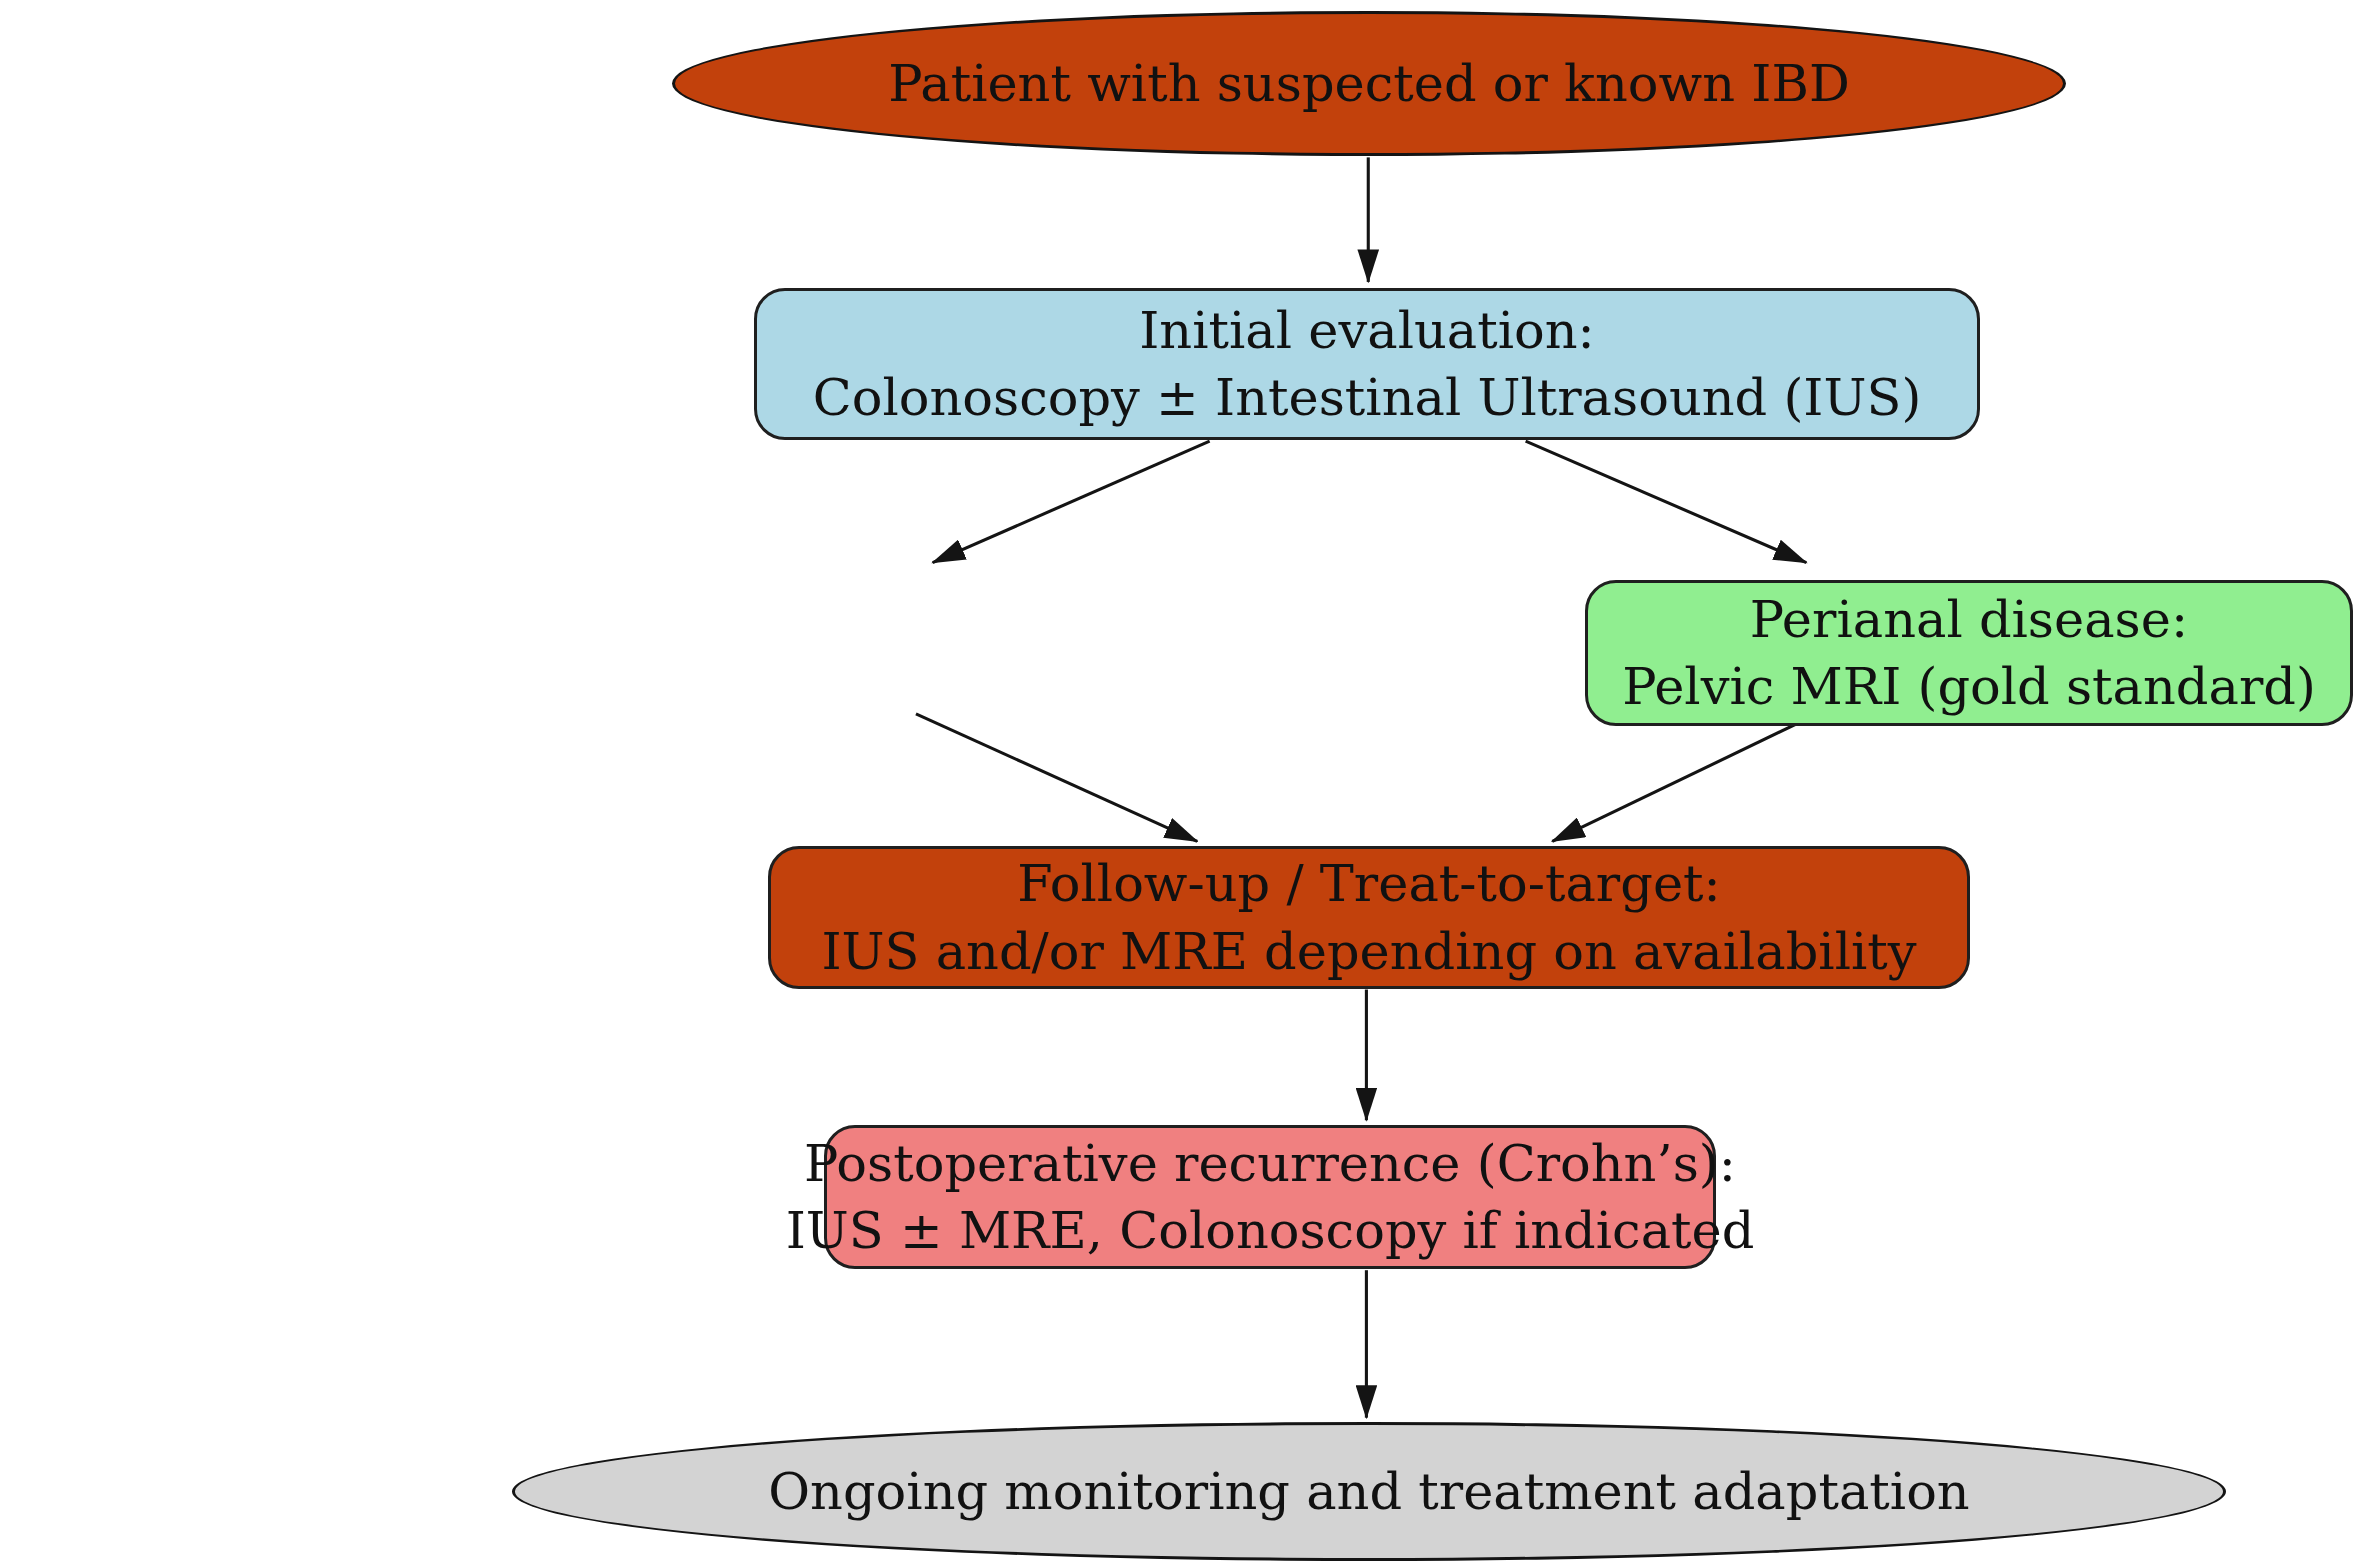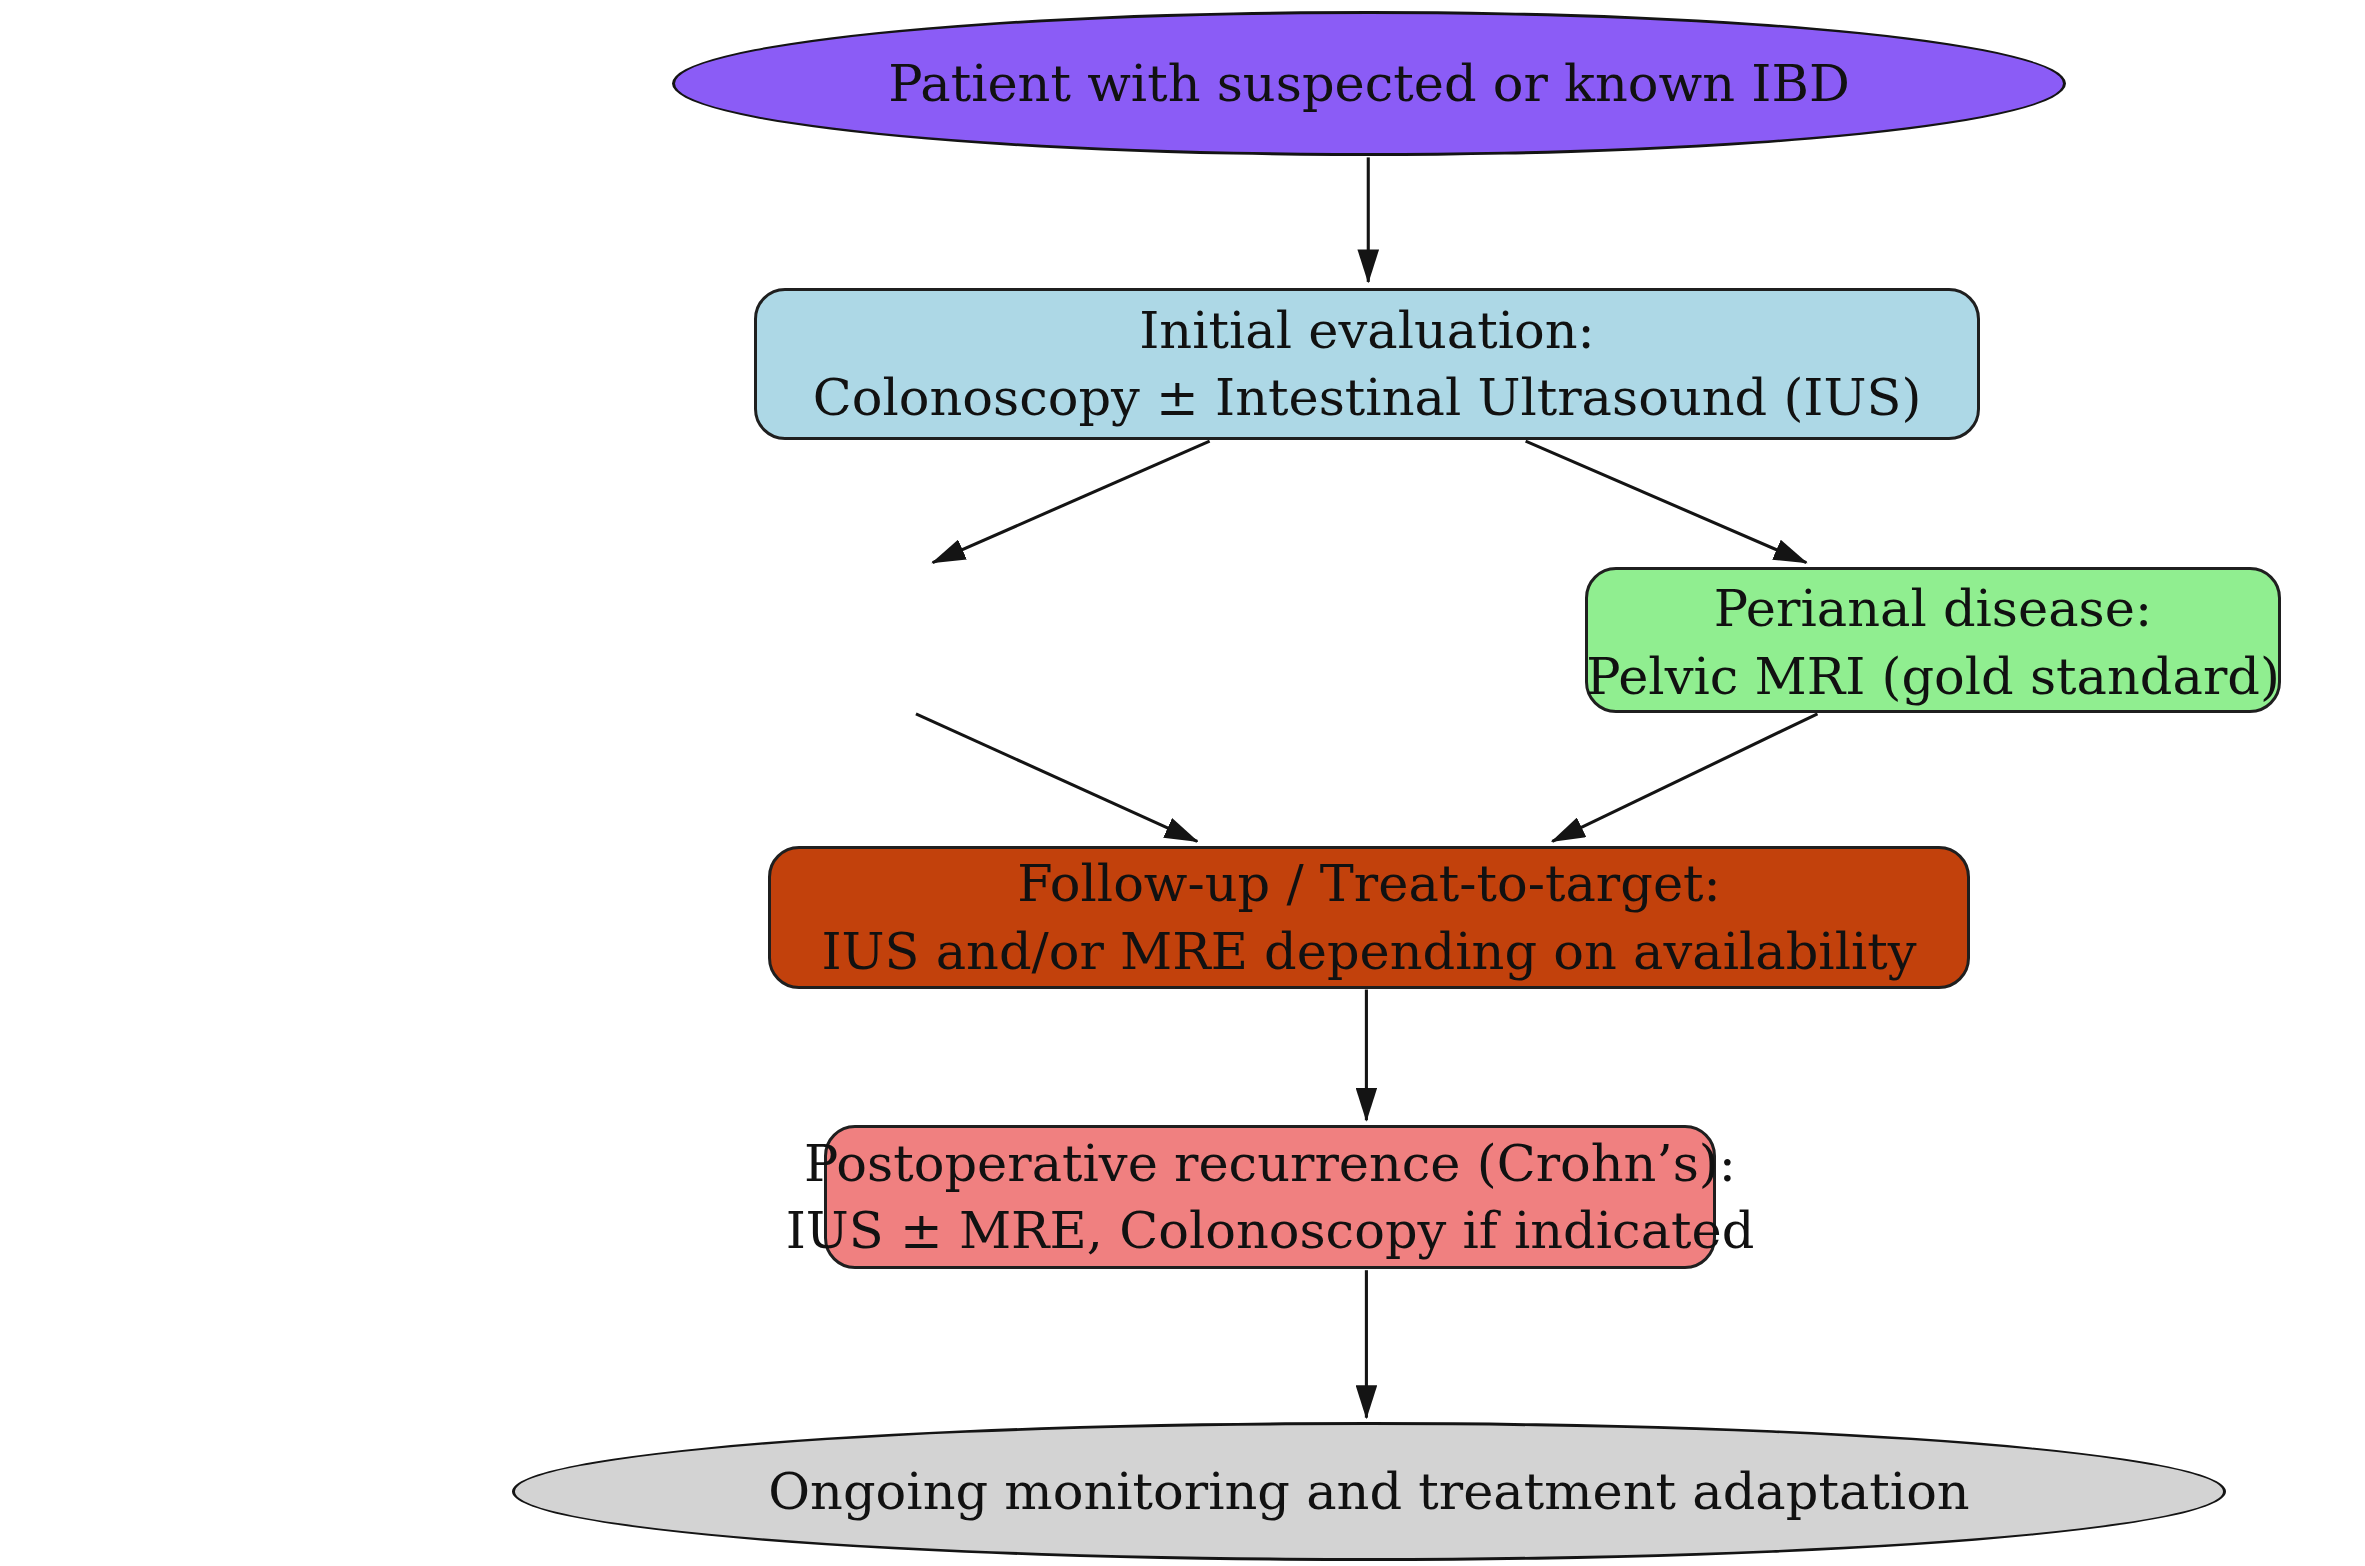--- a/index.html
+++ b/index.html
@@ -29,24 +29,24 @@
     color: #111111;
     font-size: 51px;
     line-height: 1.32;
     border-radius: 31px;
   }
   .node .line { white-space: nowrap; }
   .box { border: 3.7px solid #1f1f1f; }
   .ellipse { border: 3.7px solid #141414; border-radius: 50%; }
 
   
-  .node-start    { left: 672px; top: 11px;   width: 1394px; height: 145px; background: #8b5cf6; justify-content: center; }
+  .node-start    { left: 672px; top: 11px;   width: 1394px; height: 145px; background: #c2410c; justify-content: center; }
   .node-initial  { left: 754px; top: 288px;  width: 1226px; height: 152px; background: #add8e6; }
   .node-extent   { left: 17.3px;   top: 567px;  width: 1482px; height: 146px; background: #fafae0; }
-  .node-perianal { left: 1585px; top: 567px;  width: 696px; height: 146px; background: #90ee90; justify-content: flex-end; }
+  .node-perianal { left: 1585px; top: 580px;  width: 768px; height: 146px; background: #90ee90; }
   .node-followup { left: 768px; top: 846px; width: 1202px; height: 143px; background: #c2410c; }
   .node-postop   { left: 824px; top: 1125px; width: 892px; height: 144px; background: #f08080; }
   .node-end      { left: 512px;  top: 1422px; width: 1714px; height: 139px; background: #d3d3d3; }
 </style>
 </head>
 <body>
 
 <div id="stage">
 
   <svg class="edge-layer" viewBox="0 0 3818 2529" xmlns="http://www.w3.org/2000/svg">

